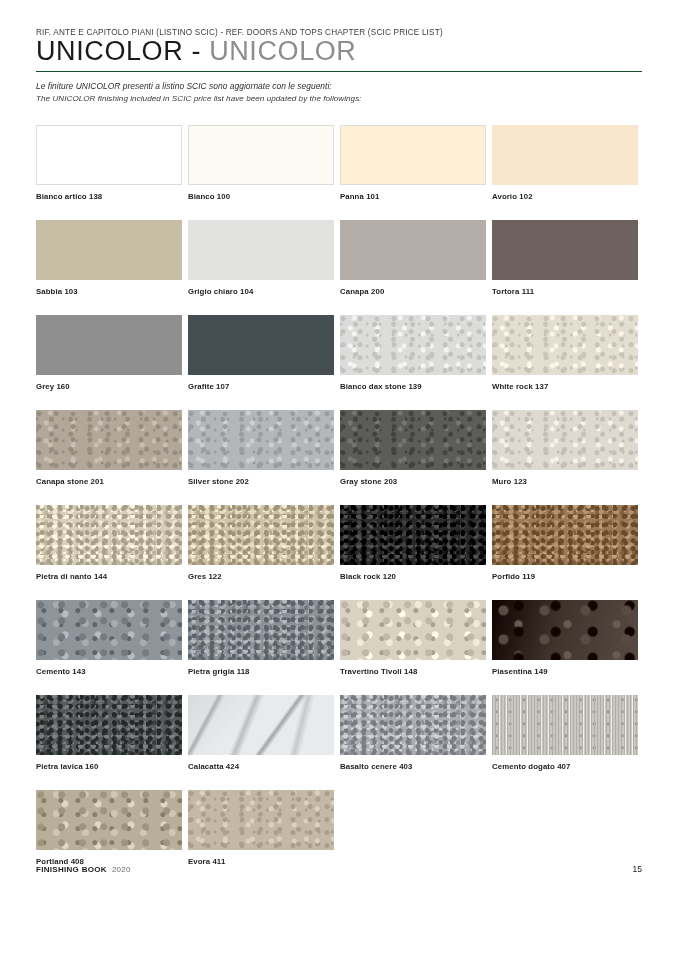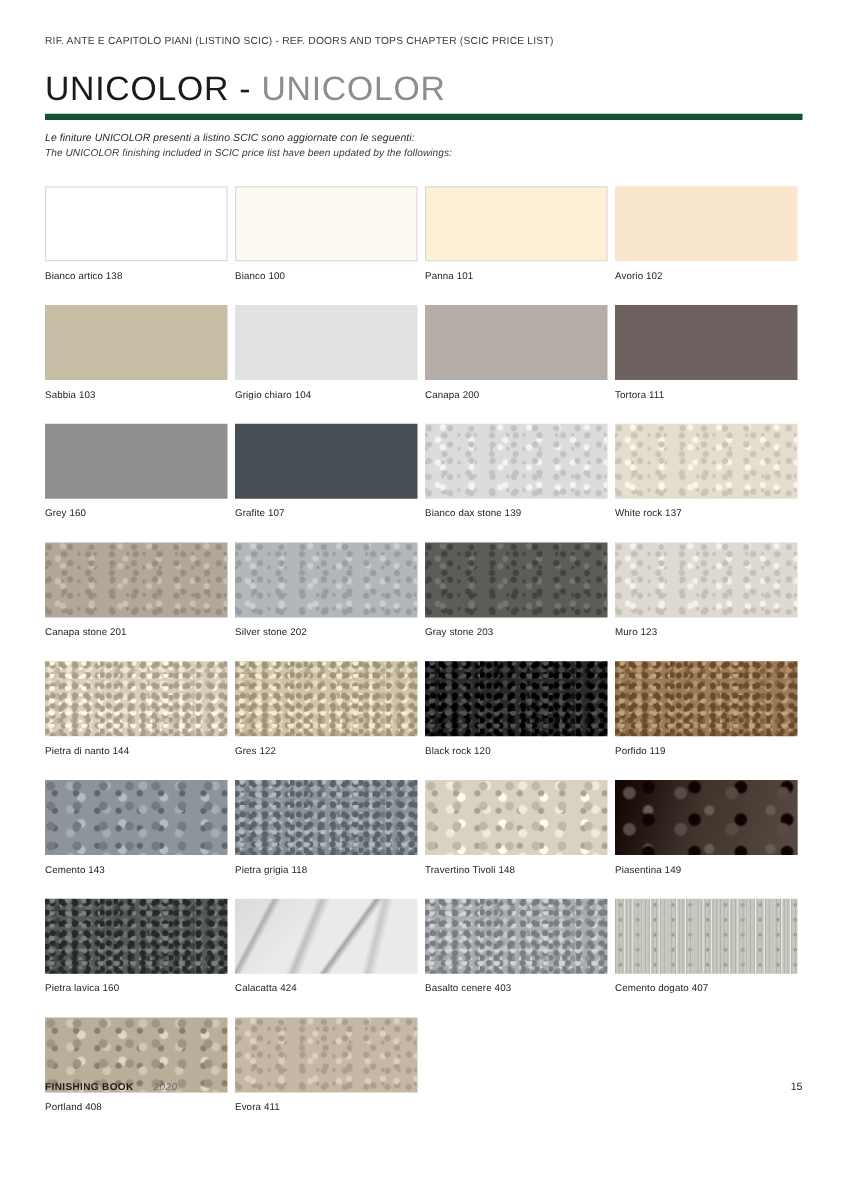--- a/index.html
+++ b/index.html
@@ -23,22 +23,22 @@
     position: relative;
   }
   .kicker {
     font-size: 8.2px;
     letter-spacing: 0.18px;
     color: #3c3c3c;
     padding-top: 28px;
     white-space: nowrap;
   }
   .title-wrap {
-    margin-top: 20px;
-    border-bottom: 5px solid #14532d;
+    margin-top: 0;
+    border-bottom: 1px solid #14532d;
     padding-bottom: 6px;
   }
   .title {
     font-size: 27px;
     letter-spacing: 0.6px;
     font-weight: 400;
     line-height: 1.05;
     white-space: nowrap;
   }
   .title .t-dark { color: #1a1a1a; }
@@ -82,21 +82,21 @@
     box-sizing: border-box;
     border: 1px solid #dcdcdc;
   }
   .swatch .tex {
     position: absolute;
     inset: 0;
   }
   .label {
     margin-top: 7px;
     font-size: 7.8px;
-    font-weight: normal;
+    font-weight: bold;
     color: #1d1d1b;
     letter-spacing: 0.1px;
     white-space: nowrap;
   }
 
   .footer {
     position: absolute;
     left: 36px;
     right: 36px;
     bottom: 33px;
@@ -107,22 +107,21 @@
   .footer-left {
     font-size: 8px;
     letter-spacing: 0.3px;
   }
   .footer-book {
     font-weight: bold;
     color: #1d1d1b;
   }
   .footer-year {
     color: #6e6e6e;
-    margin-left: 16px;
-    font-style: italic;
+    margin-left: 5px;
   }
   .footer-page {
     font-size: 8.5px;
     font-weight: normal;
     color: #1d1d1b;
   }
 </style>
 </head>
 <body>
 

